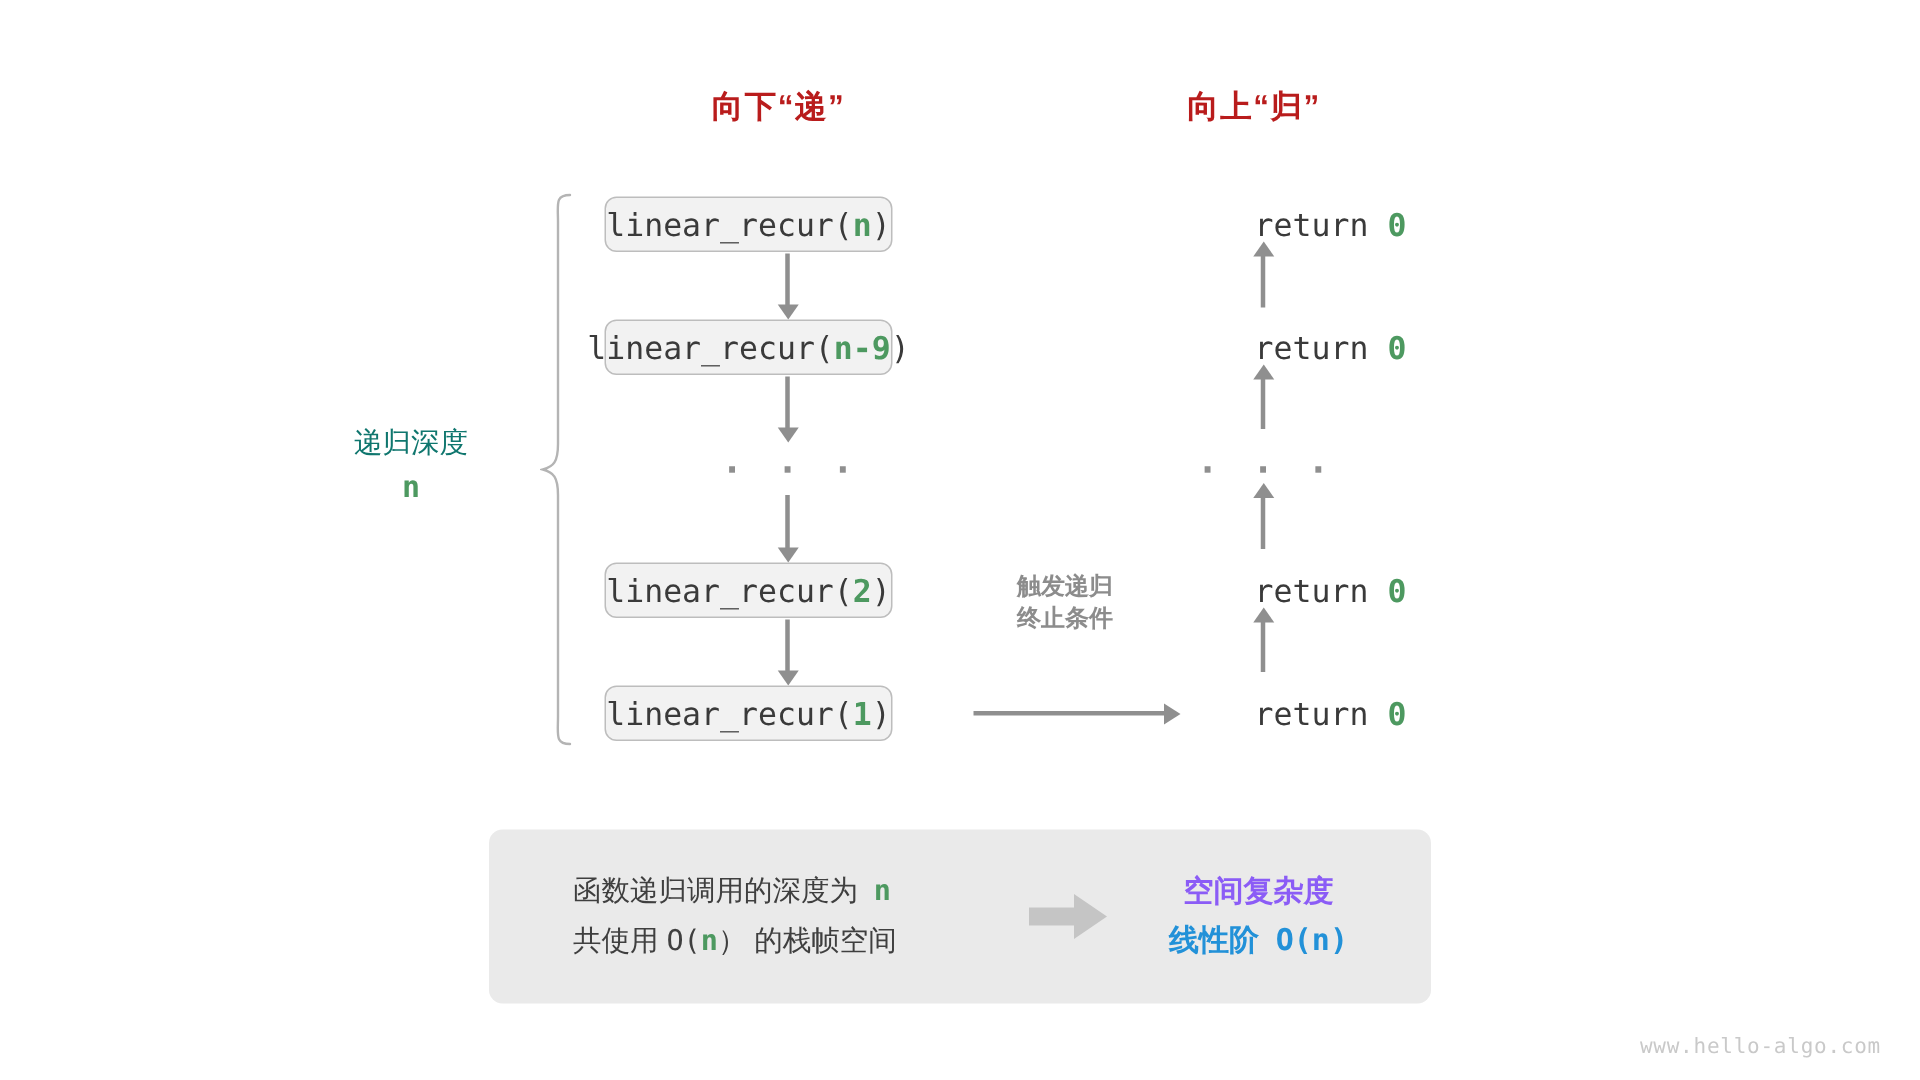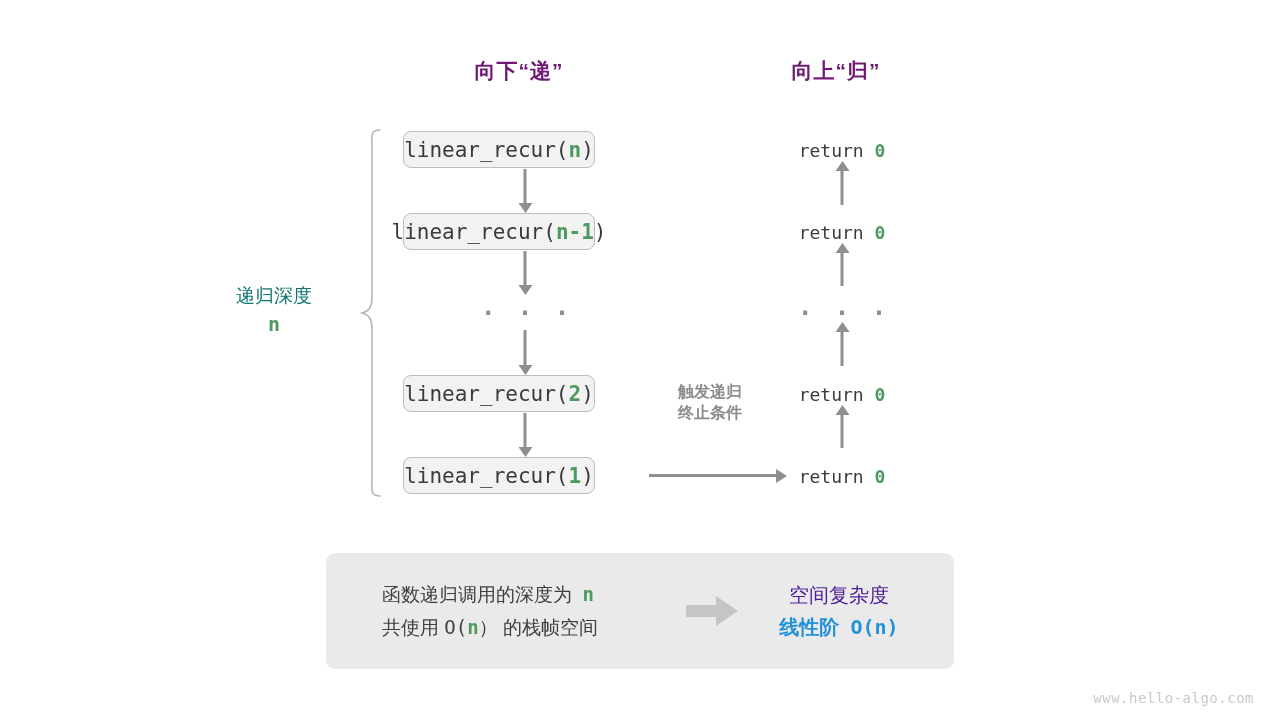--- a/index.html
+++ b/index.html
@@ -18,21 +18,21 @@
   .stage {
     position: absolute;
     inset: 0;
   }
 
   
   .col-header {
     position: absolute;
     font-size: 21px;
     font-weight: bold;
-    color: #701a75;
+    color: #b91c1c;
     letter-spacing: 1px;
     white-space: nowrap;
     transform: translateX(-50%);
   }
   #header-down { left: 519px; top: 57px; }
   #header-up   { left: 836px; top: 57px; }
 
   
   .call-box {
     position: absolute;
@@ -111,24 +111,25 @@
     transform: translate(-50%, -50%);
     white-space: nowrap;
   }
   #ellipsis-left  { left: 527px; top: 313px; }
   #ellipsis-right { left: 844px; top: 313px; }
 
   
   .ret {
     position: absolute;
     font-family: "DejaVu Sans Mono", "Liberation Mono", monospace;
-    font-size: 18px;
+    font-size: 21px;
     color: #3a3a3a;
     white-space: nowrap;
     transform: translate(-50%, -50%);
+    margin-left: 45px;
   }
   .ret .val {
     color: #4d9960;
     font-weight: bold;
   }
   #ret-1 { left: 842px; top: 150px; }
   #ret-2 { left: 842px; top: 232px; }
   #ret-3 { left: 842px; top: 394px; }
   #ret-4 { left: 842px; top: 476px; }
 
@@ -240,22 +241,22 @@
     position: absolute;
     left: 513px;
     top: 50%;
     transform: translate(-50%, -50%);
     text-align: center;
     white-space: nowrap;
   }
   #summary-right .title {
     display: block;
     font-size: 20px;
-    font-weight: normal;
-    color: #4c1d95;
+    font-weight: bold;
+    color: #8b5cf6;
     line-height: 32px;
   }
   #summary-right .value {
     display: block;
     font-size: 20px;
     font-weight: bold;
     color: #2291d8;
     line-height: 32px;
   }
   #summary-right .value .mono {
@@ -293,21 +294,21 @@
 
   <div class="call-box" id="box-n">
     <span>linear_recur(</span>
       <span class="arg">n</span>
       <span>)</span>
   </div>
   <div class="v-arrow down" id="arrow-l1"></div>
 
   <div class="call-box" id="box-n1">
     <span>linear_recur(</span>
-      <span class="arg">n-1</span>
+      <span class="arg">n-9</span>
       <span>)</span>
   </div>
   <div class="v-arrow down" id="arrow-l2"></div>
 
   <div class="ellipsis" id="ellipsis-left">· · ·</div>
   <div class="v-arrow down" id="arrow-l3"></div>
 
   <div class="call-box" id="box-2">
     <span>linear_recur(</span>
       <span class="arg">2</span>

